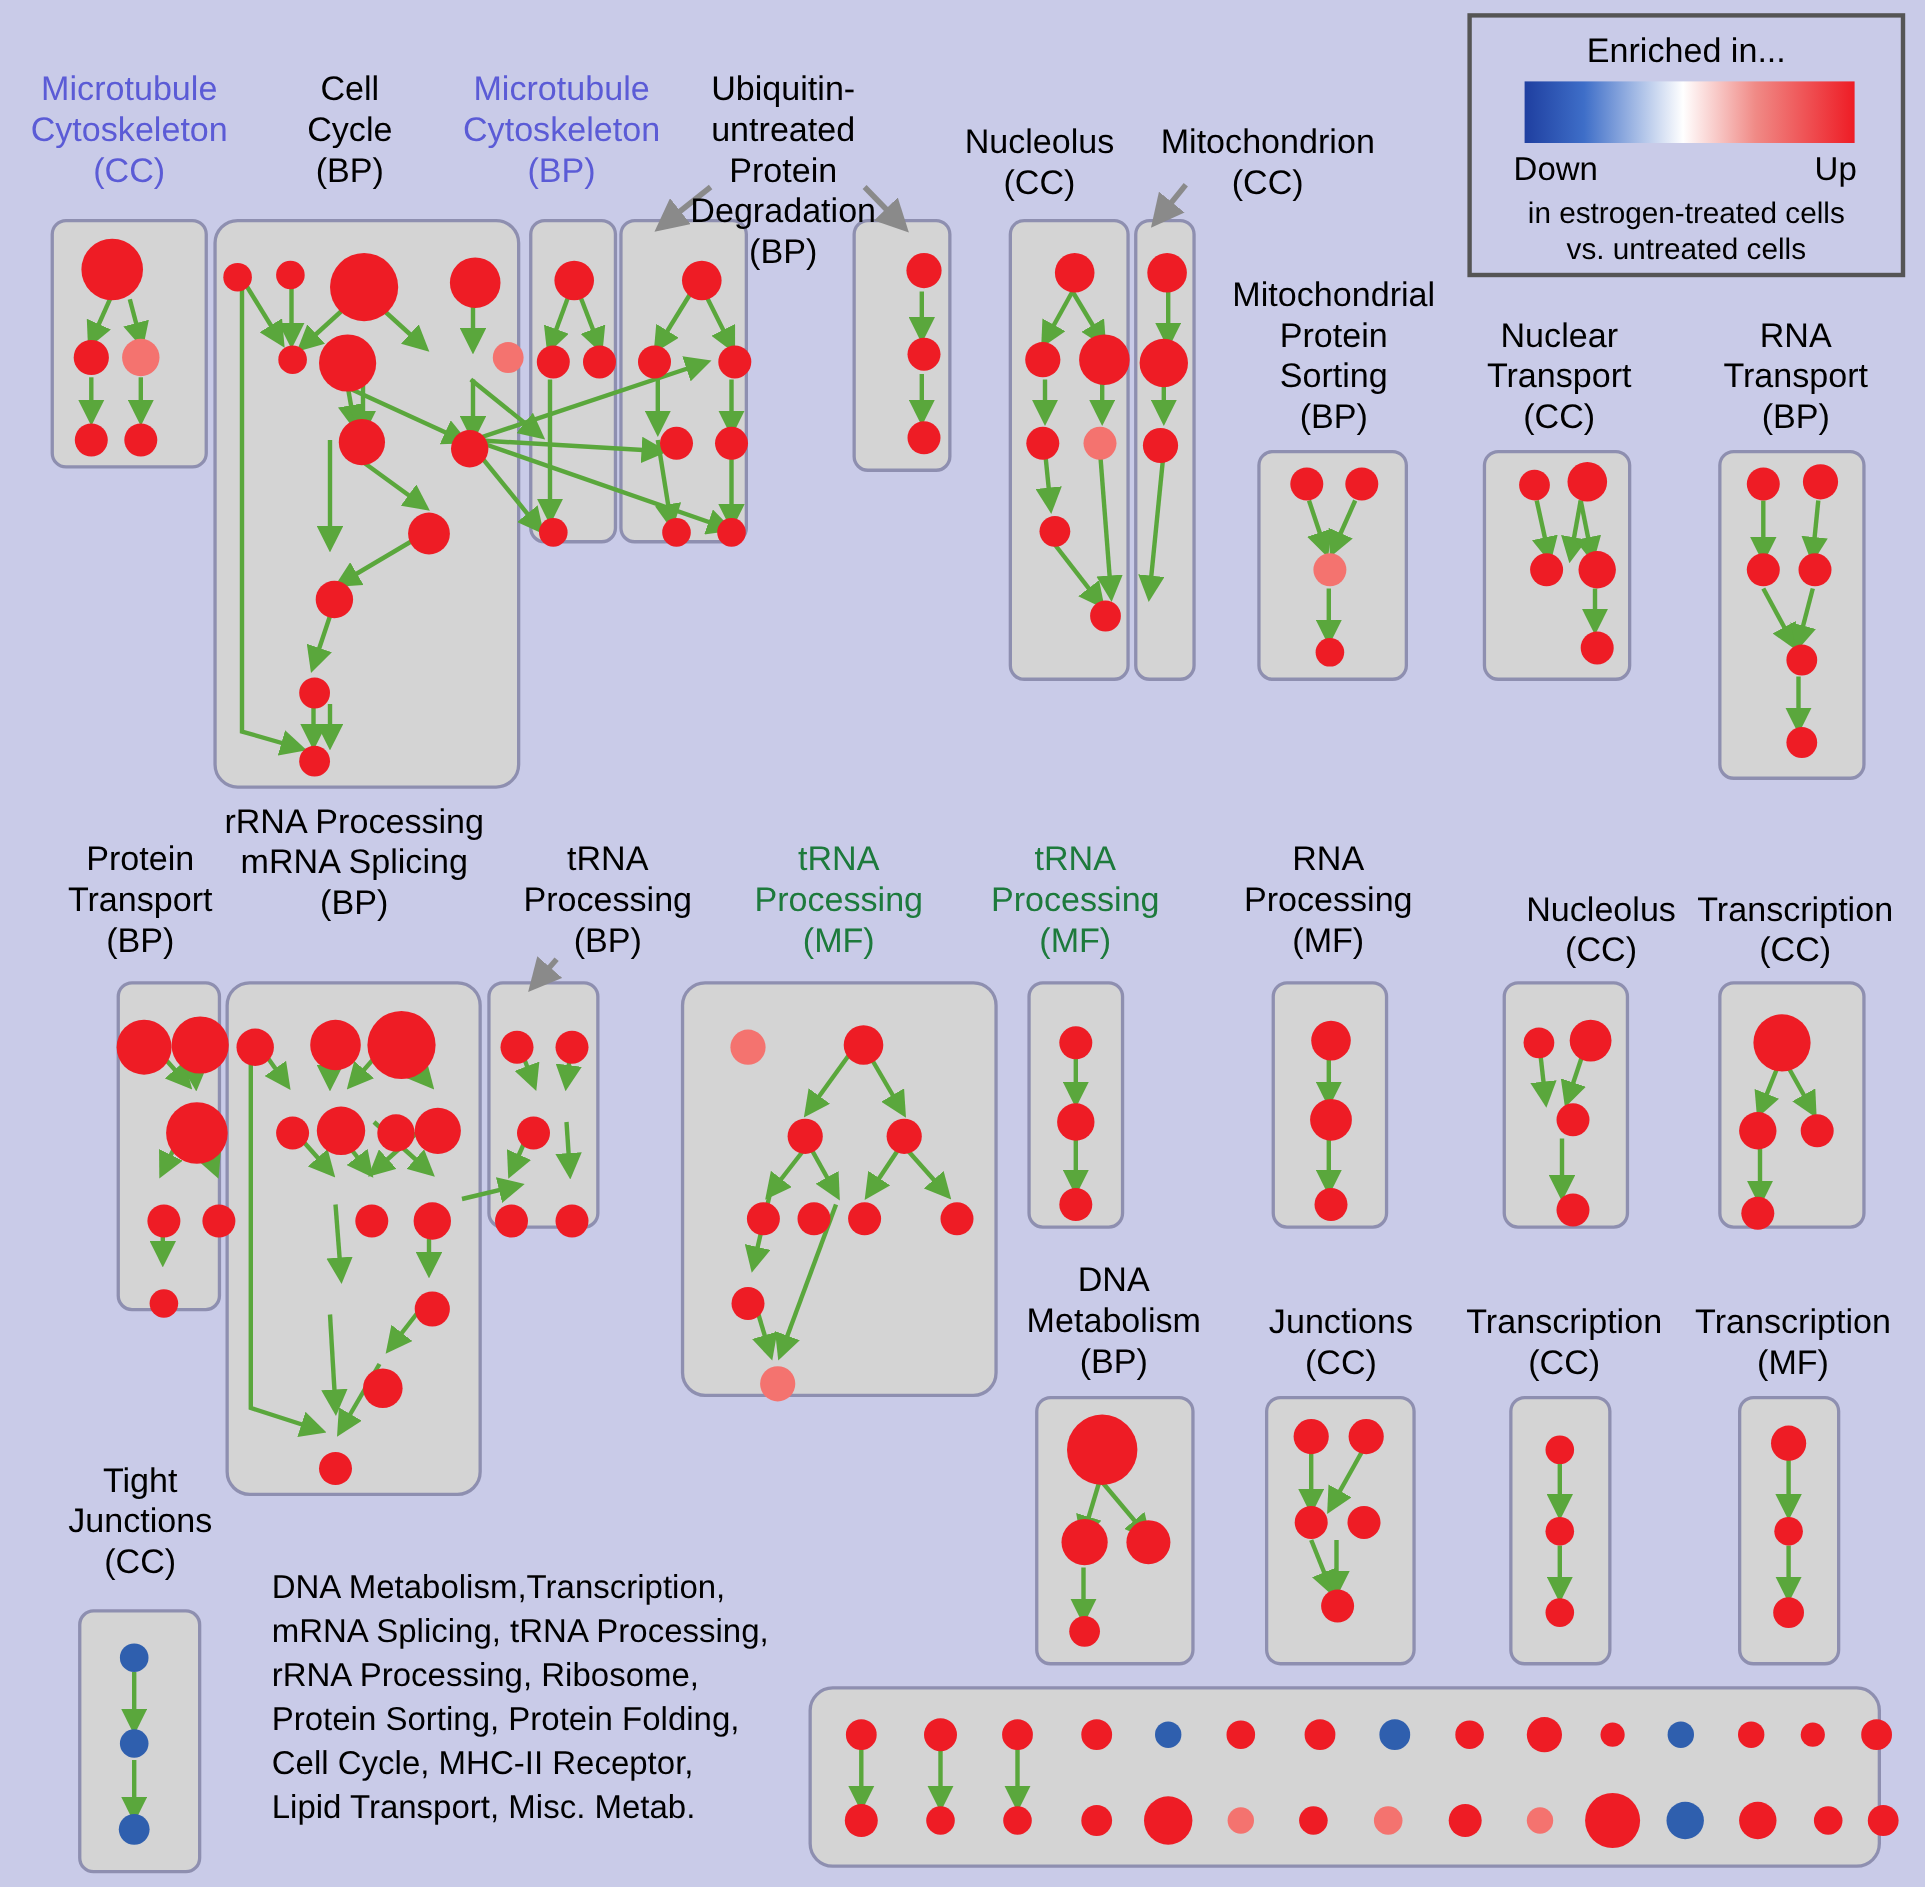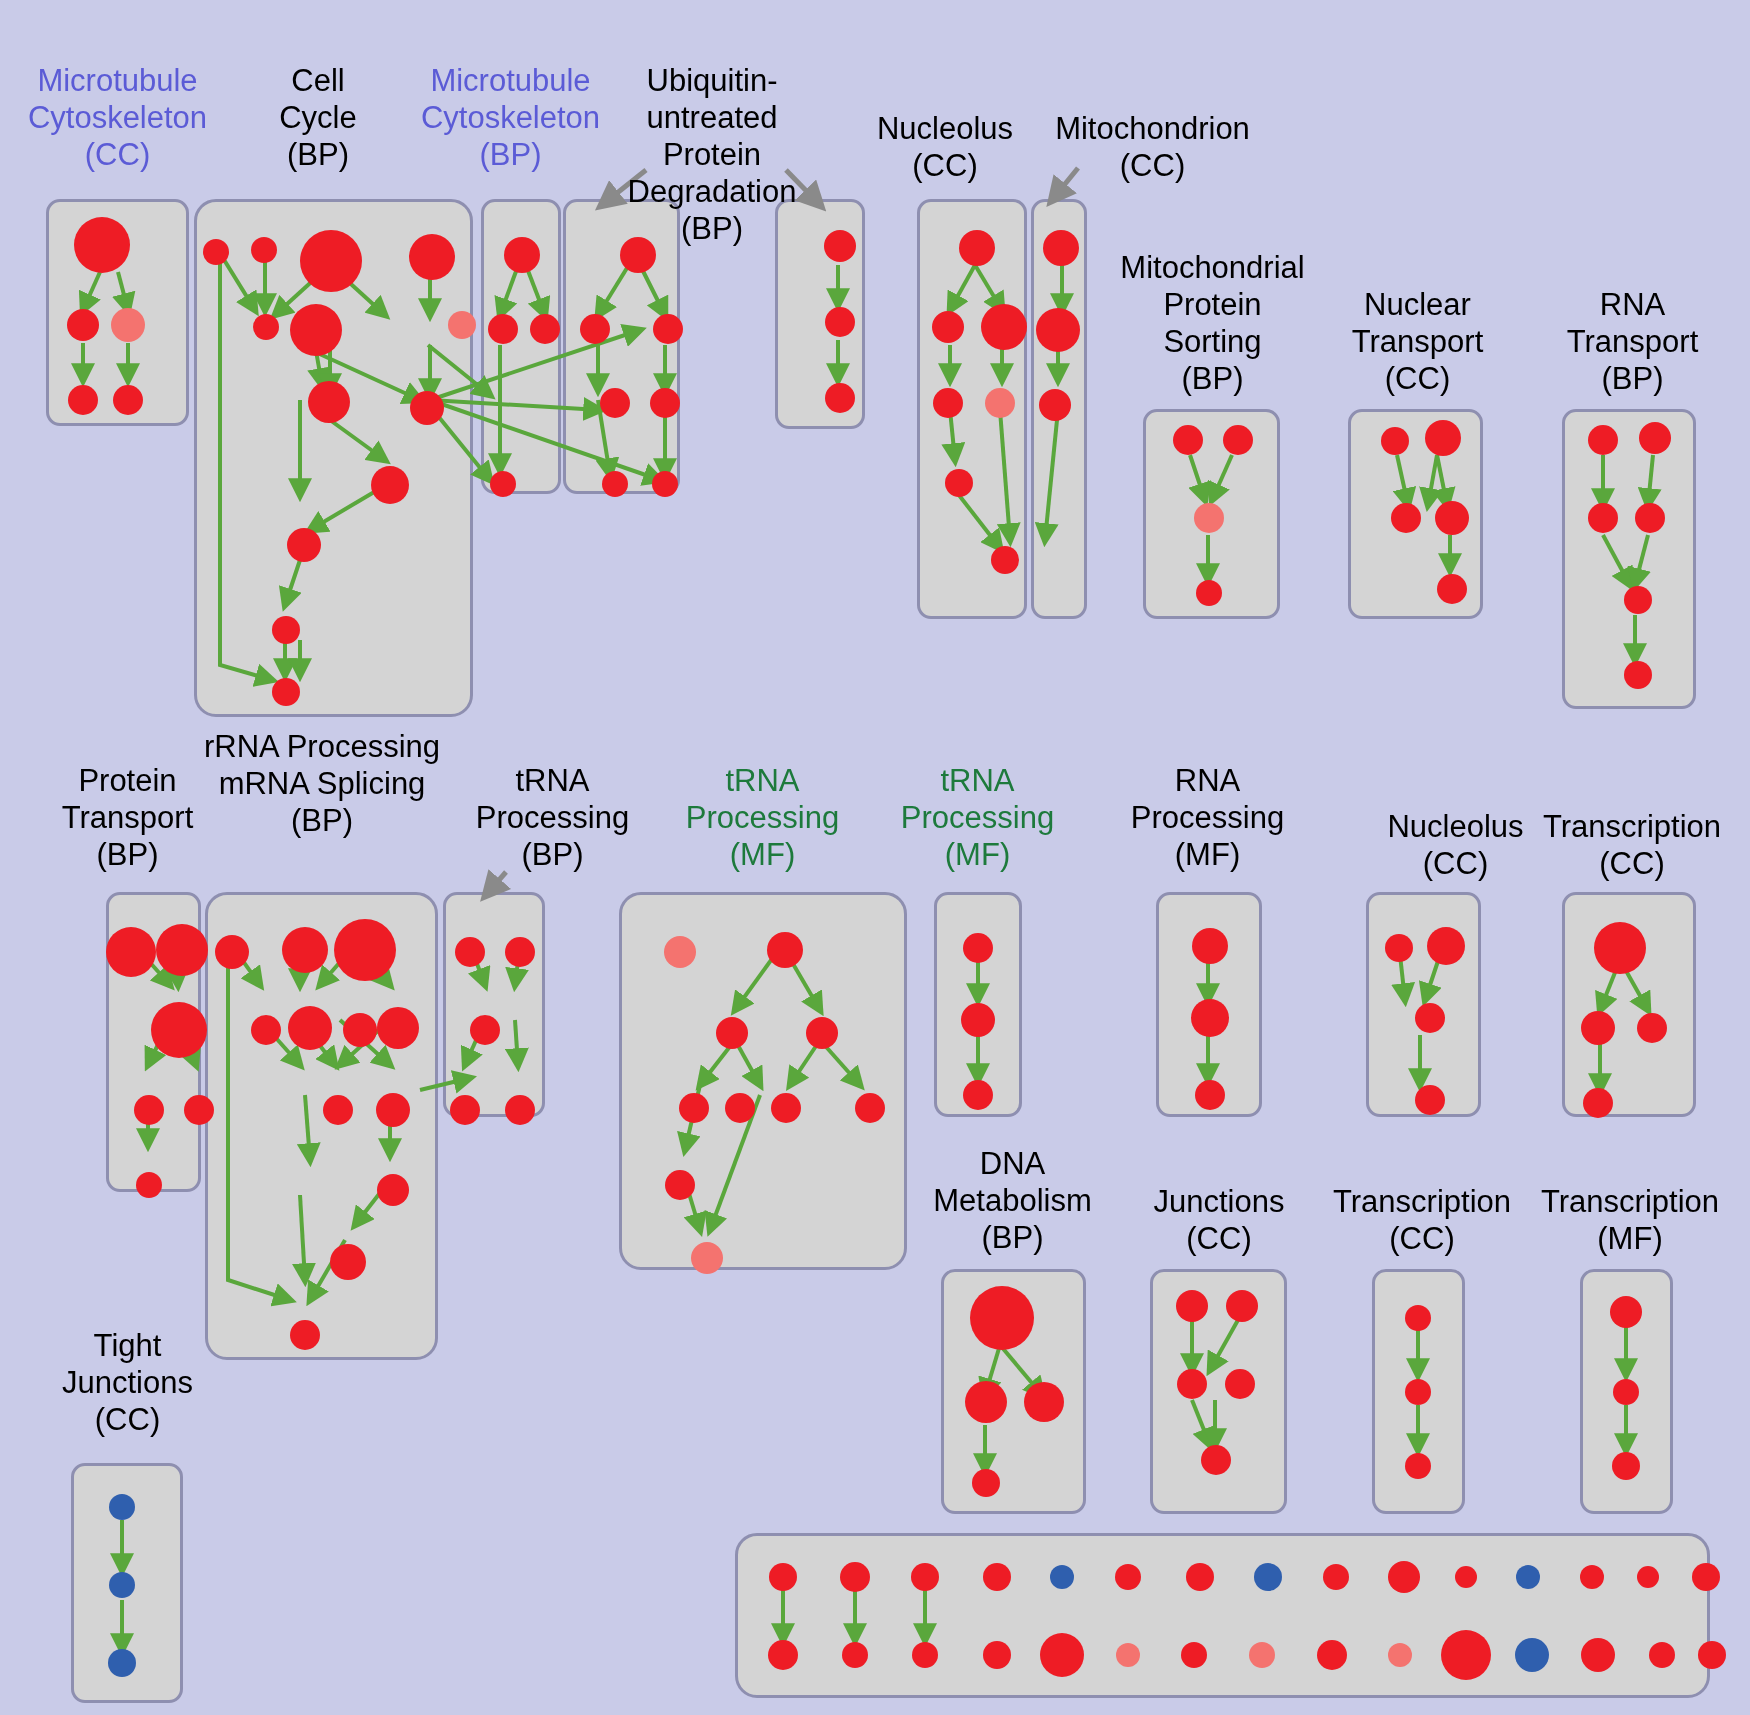--- a/index.html
+++ b/index.html
@@ -497,15 +497,29 @@
   <div class="lbl" style="left:1110px;top:1183px;width:218px;">Junctions
 (CC)</div>
   <div class="lbl" style="left:1322px;top:1183px;width:200px;">Transcription
 (CC)</div>
   <div class="lbl" style="left:1530px;top:1183px;width:200px;">Transcription
 (MF)</div>
   <div class="lbl" style="left:45px;top:1327px;width:165px;">Tight
 Junctions
 (CC)</div>
 
-
+  <div class="caption" style="left:247px;top:1424px;width:530px;">DNA Metabolism,Transcription,
+mRNA Splicing, tRNA Processing,
+rRNA Processing, Ribosome,
+Protein Sorting, Protein Folding,
+Cell Cycle, MHC-II Receptor,
+Lipid Transport, Misc. Metab.</div>
+
+  <div class="legend">
+    <div class="legend-title">Enriched in...</div>
+    <div class="legend-bar"></div>
+    <div class="legend-down">Down</div>
+    <div class="legend-up">Up</div>
+    <div class="legend-sub">in estrogen-treated cells
+vs. untreated cells</div>
+  </div>
 
 </div>
 
 </body></html>

